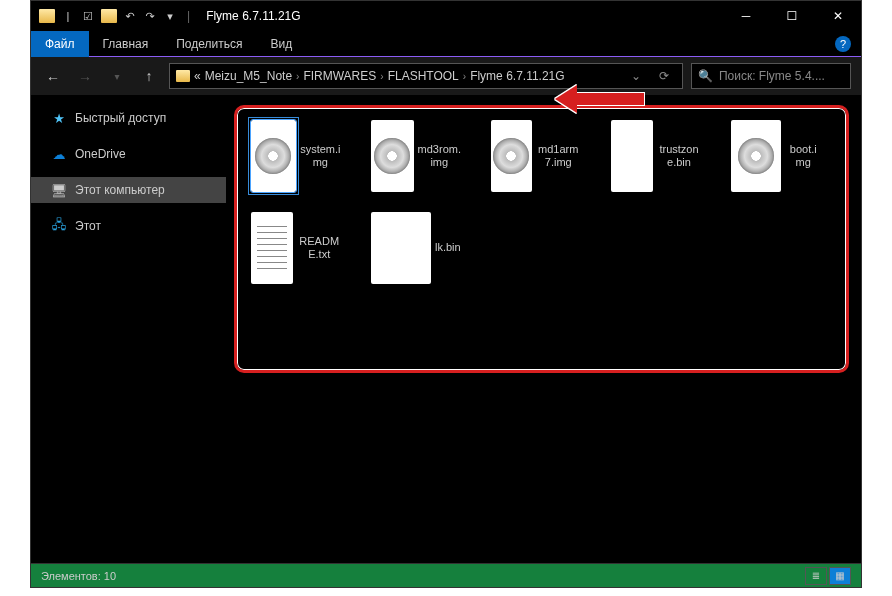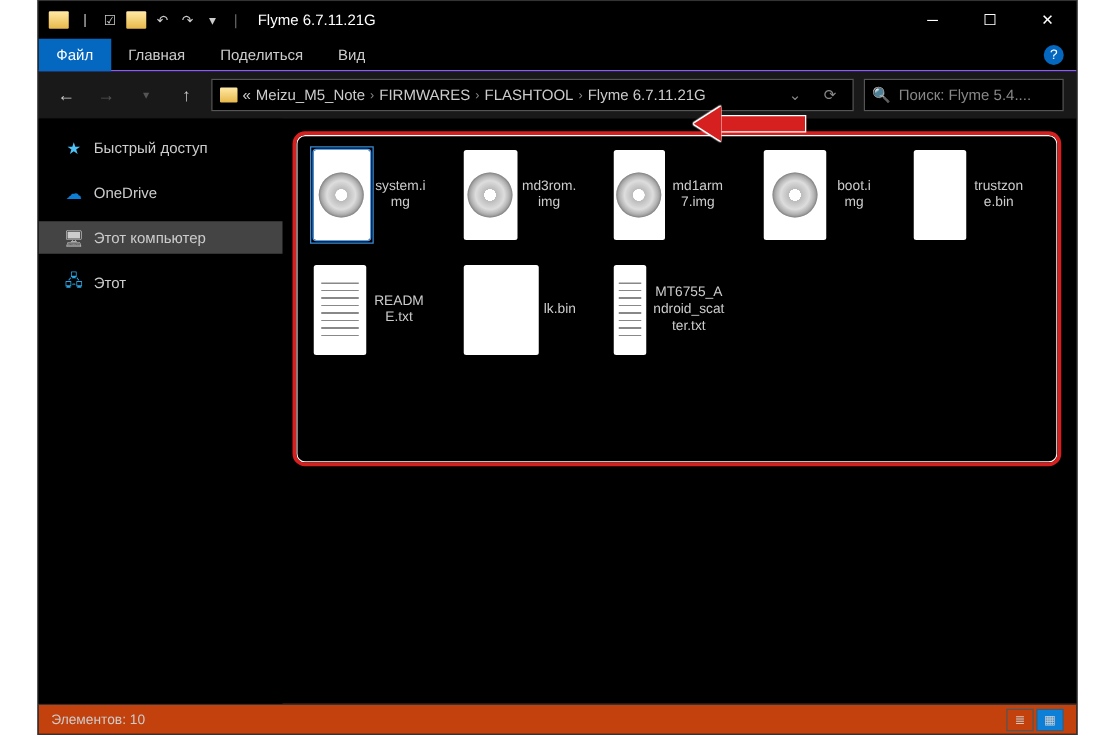--- a/index.html
+++ b/index.html
@@ -44,21 +44,21 @@
 .content { flex: 1; position: relative; padding: 15px; }
 .highlight-box { position: absolute; left: 8px; top: 10px; right: 12px; height: 268px; border: 3px solid #d61f1f; border-radius: 10px; box-shadow: 0 0 0 1px #fff inset; pointer-events: none; }
 .files-grid { display: flex; flex-wrap: wrap; gap: 20px 30px; padding: 10px 10px; }
 .file-item { width: 90px; display: flex; flex-direction: row; align-items: center; gap: 4px; }
 .file-thumb { width: 60px; height: 72px; background: #fff; border-radius: 2px; position: relative; display: flex; align-items: center; justify-content: center; }
 .file-thumb.selected { outline: 1px solid #4aa3ff; background: #fff; }
 .file-thumb.selected::after { content: ""; position: absolute; inset: -3px; border: 1px solid #378bd8; }
 .disc { width: 36px; height: 36px; border-radius: 50%; background: radial-gradient(circle, #fff 18%, #bbb 19%, #ddd 45%, #999 70%, #ddd 100%); box-shadow: inset 0 0 2px #666; }
 .file-label { color: #ccc; font-size: 11px; text-align: center; line-height: 1.2; word-break: break-word; }
 
-.statusbar { height: 24px; background: #c2410c; border-top: 1px solid #333; display: flex; align-items: center; padding: 0 10px; font-size: 11px; color: #ccc; }
+.statusbar { height: 24px; background: #15803d; border-top: 1px solid #333; display: flex; align-items: center; padding: 0 10px; font-size: 11px; color: #ccc; }
 .status-right { margin-left: auto; display: flex; gap: 2px; }
 .view-btn { width: 22px; height: 18px; border: 1px solid #555; display: flex; align-items: center; justify-content: center; font-size: 10px; }
 .view-btn.active { background: #0d7fd6; }
 
 .arrow-annotation { position: absolute; left: 575px; top: 92px; pointer-events: none; }
 .arrow-body { width: 70px; height: 14px; background: #d61f1f; border: 1px solid #fff; }
 .arrow-head { width: 0; height: 0; border-right: 22px solid #d61f1f; border-top: 14px solid transparent; border-bottom: 14px solid transparent; position: absolute; left: -20px; top: -7px; filter: drop-shadow(-1px 0 0 #fff) drop-shadow(0 -1px 0 #fff) drop-shadow(0 1px 0 #fff); }
 </style>
 </head>
 <body>
@@ -155,44 +155,38 @@
             </div>
             <div class="file-label">md3rom.img</div>
           </div>
           <div class="file-item">
             <div class="file-thumb">
               <div class="disc"></div>
             </div>
             <div class="file-label">md1arm7.img</div>
           </div>
           <div class="file-item">
-            <div class="file-thumb">
-              <div class="disc"></div>
-            </div>
-            <div class="file-label">boot.img</div>
-          </div>
-          <div class="file-item">
             <div class="file-thumb"></div>
             <div class="file-label">trustzone.bin</div>
           </div>
           <div class="file-item">
+            <div class="file-thumb">
+              <div class="disc"></div>
+            </div>
+            <div class="file-label">boot.img</div>
+          </div>
+          <div class="file-item">
             <div class="file-thumb" style="background: rgb(255, 255, 255);">
               <div style="width:70%;height:60%;background:repeating-linear-gradient(#888 0 1px, transparent 1px 6px)"></div>
             </div>
             <div class="file-label">README.txt</div>
           </div>
           <div class="file-item">
             <div class="file-thumb"></div>
             <div class="file-label">lk.bin</div>
-          </div>
-          <div class="file-item">
-            <div class="file-thumb" style="background: rgb(255, 255, 255);">
-              <div style="width:70%;height:60%;background:repeating-linear-gradient(#888 0 1px, transparent 1px 6px)"></div>
-            </div>
-            <div class="file-label">MT6755_Android_scatter.txt</div>
           </div>
         </div>
     </div>
   </div>
 
   <div class="statusbar">
     <span>Элементов: 10</span>
     <div class="status-right">
       <div class="view-btn">≣</div>
       <div class="view-btn active">▦</div>

